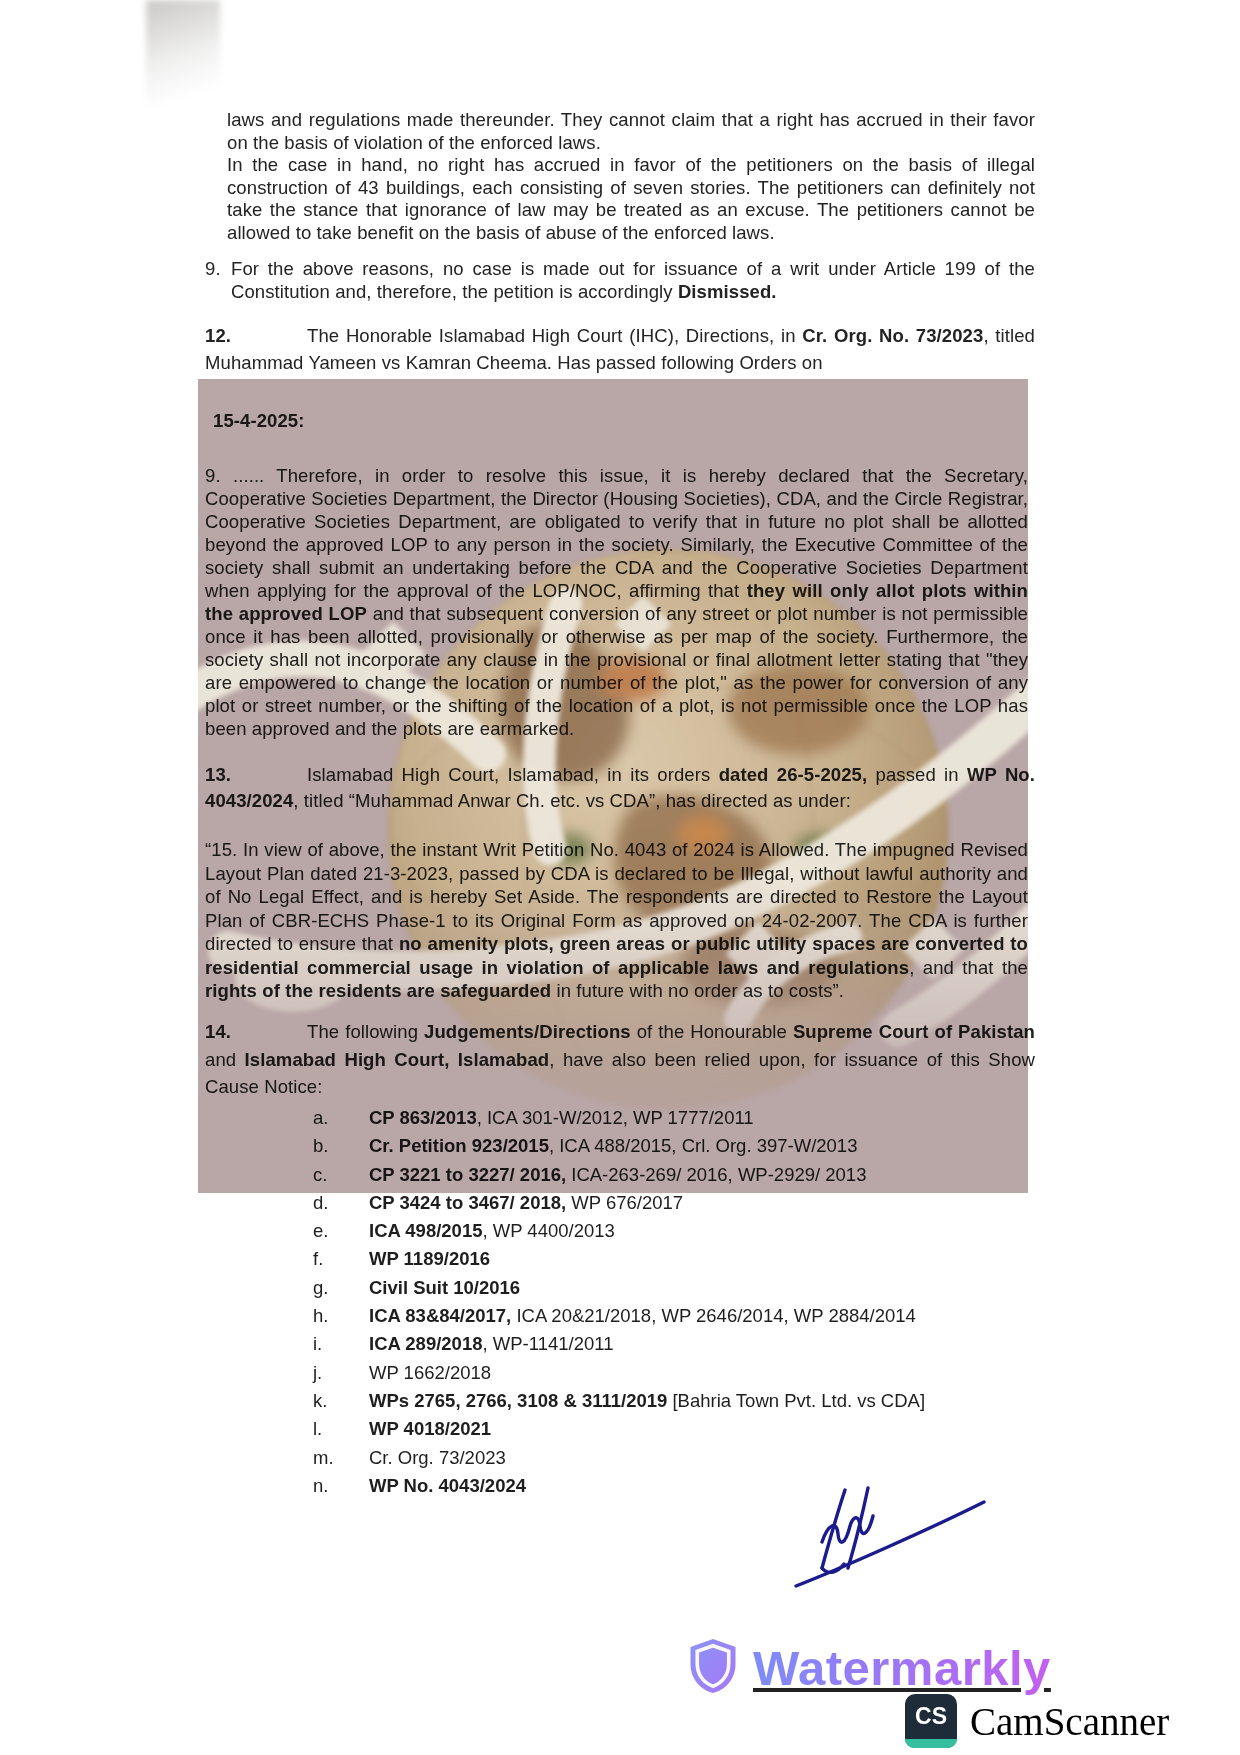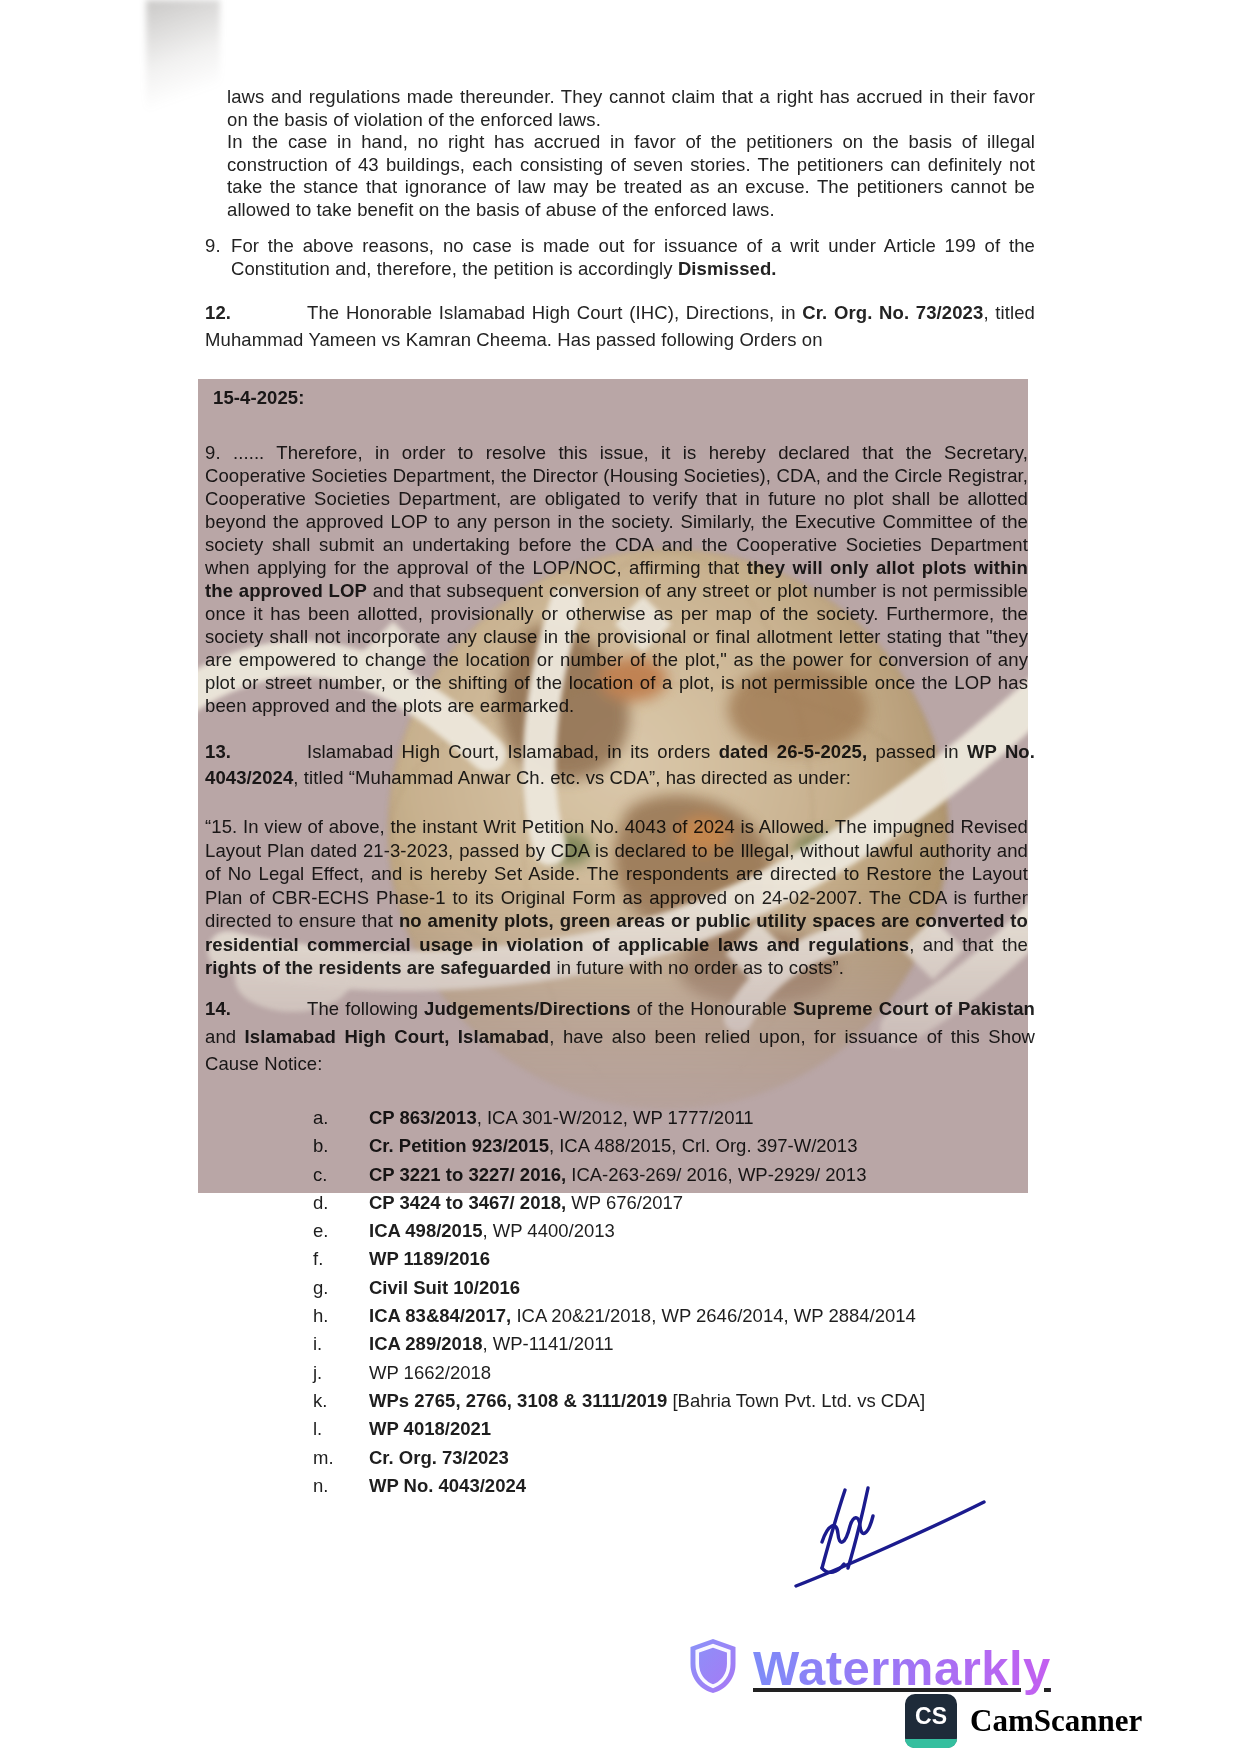--- a/index.html
+++ b/index.html
@@ -1,19 +1,19 @@
 <!DOCTYPE html>
 <html><head>
 <meta charset="utf-8">
 <style>
   html,body{margin:0;padding:0;background:#ffffff;}
   .page{position:relative;width:1240px;height:1755px;background:#ffffff;overflow:hidden;
         font-family:"Liberation Sans",sans-serif;color:#222222;}
   .para{position:absolute;text-align:justify;font-size:18.5px;line-height:23px;
-        letter-spacing:0.1px;z-index:2;color:#232323;}
+        letter-spacing:0.1px;z-index:2;color:#232323;margin-top:23px;}
   .para p{margin:0;}
   .flexrow{display:flex;}
   .flexnum{flex:none;width:26px;}
   .flexbody{flex:1;text-align:justify;}
   .pnum{font-weight:700;}
   .tab{display:inline-block;width:76px;}
   #intro{left:227px;top:86px;width:808px;line-height:22.5px;}
   #item9{left:205px;top:234px;width:830px;}
   #item12{left:205px;top:299px;width:830px;line-height:27px;}
   #date12{left:213px;top:386px;font-weight:700;}
@@ -38,21 +38,21 @@
   #wmly{position:absolute;left:686px;top:1636px;display:flex;align-items:flex-end;gap:13px;z-index:4;text-decoration:underline;}
   .wmly-text{font-size:49px;font-weight:700;letter-spacing:0.5px;
            background:linear-gradient(92deg,#7e8cf8 0%,#9b77f5 45%,#c45ff0 100%);
            -webkit-background-clip:text;background-clip:text;color:transparent;}
   #cams{position:absolute;left:905px;top:1694px;display:flex;align-items:center;gap:13px;z-index:5;}
   .cs-badge{position:relative;width:52px;height:54px;background:#1e2b39;border-radius:10px;
            color:#ffffff;font-weight:700;font-size:23px;display:flex;align-items:center;
            justify-content:center;padding-bottom:9px;box-sizing:border-box;}
   .cs-badge::after{content:"";position:absolute;left:0;right:0;bottom:0;height:9px;
            background:#35bf9f;border-radius:0 0 10px 10px;}
-  .cs-label{font-family:"Liberation Serif",serif;font-size:31px;color:#000000;font-weight:bold;}
+  .cs-label{font-family:"Liberation Serif",serif;font-size:39px;color:#000000;}
 </style>
 </head>
 <body>
 
 <div class="page">
 
   <div id="corner-tl"></div>
 
   <div class="para" id="intro">
     <p><span>laws and regulations made thereunder. They cannot claim that a right has accrued in their favor on the basis of violation of the enforced laws.</span></p>
@@ -126,21 +126,21 @@
     <div class="case-row">
         <span class="case-letter">k.</span>
         <span class="case-text"><span style="font-weight: 700;">WPs 2765, 2766, 3108 &amp; 3111/2019</span><span> [Bahria Town Pvt. Ltd. vs CDA]</span></span>
       </div>
     <div class="case-row">
         <span class="case-letter">l.</span>
         <span class="case-text"><span style="font-weight: 700;">WP 4018/2021</span></span>
       </div>
     <div class="case-row">
         <span class="case-letter">m.</span>
-        <span class="case-text"><span style="font-weight: 700; margin-top: 20px;">Cr. Org. 73/2023</span></span>
+        <span class="case-text"><span style="font-weight: 400; margin-top: 20px;">Cr. Org. 73/2023</span></span>
       </div>
     <div class="case-row">
         <span class="case-letter">n.</span>
         <span class="case-text"><span style="font-weight: 700;">WP No. 4043/2024</span></span>
       </div>
   </div>
 
   <div id="overlay">
     <svg width="830" height="814" viewBox="0 0 830 814">
       <defs>

